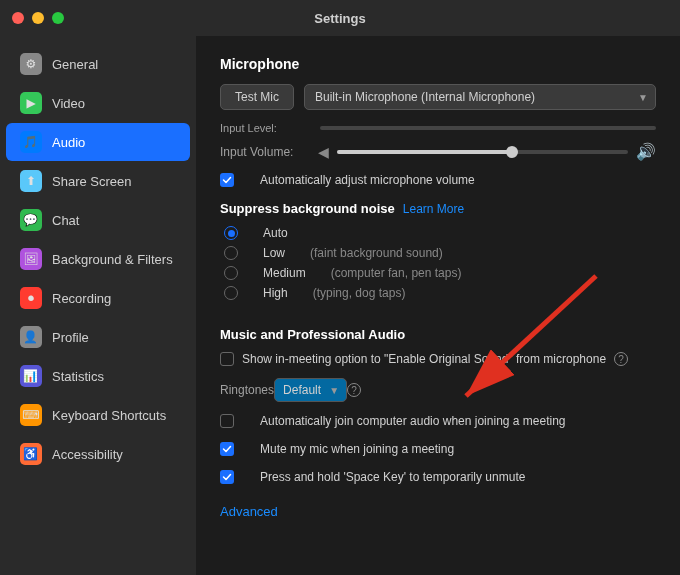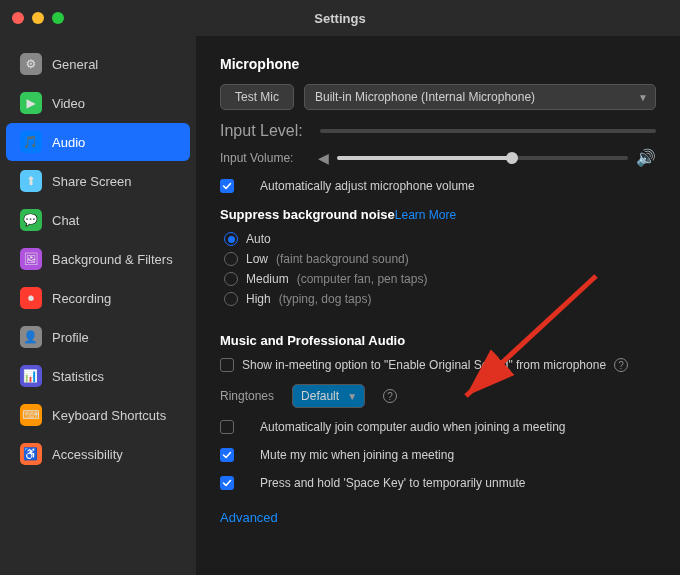--- a/index.html
+++ b/index.html
@@ -143,21 +143,21 @@
       color: #999;
       pointer-events: none;
       font-size: 10px;
     }
     
     .level-row {
       display: flex;
       align-items: center;
       gap: 10px;
       margin-bottom: 8px;
-      font-size: 16px;
+      font-size: 11px;
       color: #a0a0a0;
     }
     .level-label {
       width: 90px;
       flex-shrink: 0;
     }
     .level-bar-container {
       flex: 1;
       height: 4px;
       background: #444;
@@ -227,37 +227,37 @@
       border: 1.5px solid #666;
       border-radius: 3px;
       flex-shrink: 0;
     }
     .divider-section {
       margin: 8px 0 12px 0;
     }
     .suppress-title-row {
       display: flex;
       align-items: center;
-      gap: 0;
+      gap: 8px;
       margin-bottom: 10px;
     }
     .suppress-title {
       font-size: 13px;
       font-weight: 700;
       color: #fff;
     }
     .learn-more {
       font-size: 12px;
       color: #1a8cff;
       cursor: pointer;
     }
     .radio-row {
       display: flex;
       align-items: center;
-      gap: 8px;
+      gap: 25px;
       margin-bottom: 6px;
       font-size: 12px;
       color: #d0d0d0;
       padding-left: 4px;
     }
     .radio-outer {
       width: 14px; height: 14px;
       border-radius: 50%;
       border: 1.5px solid #666;
       display: flex; align-items: center; justify-content: center;
@@ -296,21 +296,21 @@
       border: 1.5px solid #888;
       display: flex; align-items: center; justify-content: center;
       font-size: 10px;
       color: #888;
       flex-shrink: 0;
       cursor: pointer;
     }
     .ringtone-row {
       display: flex;
       align-items: center;
-      gap: 18px;
+      gap: 0;
       margin-bottom: 12px;
       font-size: 12px;
       color: #a0a0a0;
     }
     .ringtone-select-wrap {
       position: relative;
     }
     .ringtone-select-wrap select {
       background: #0369a1;
       border: 1px solid #555;

